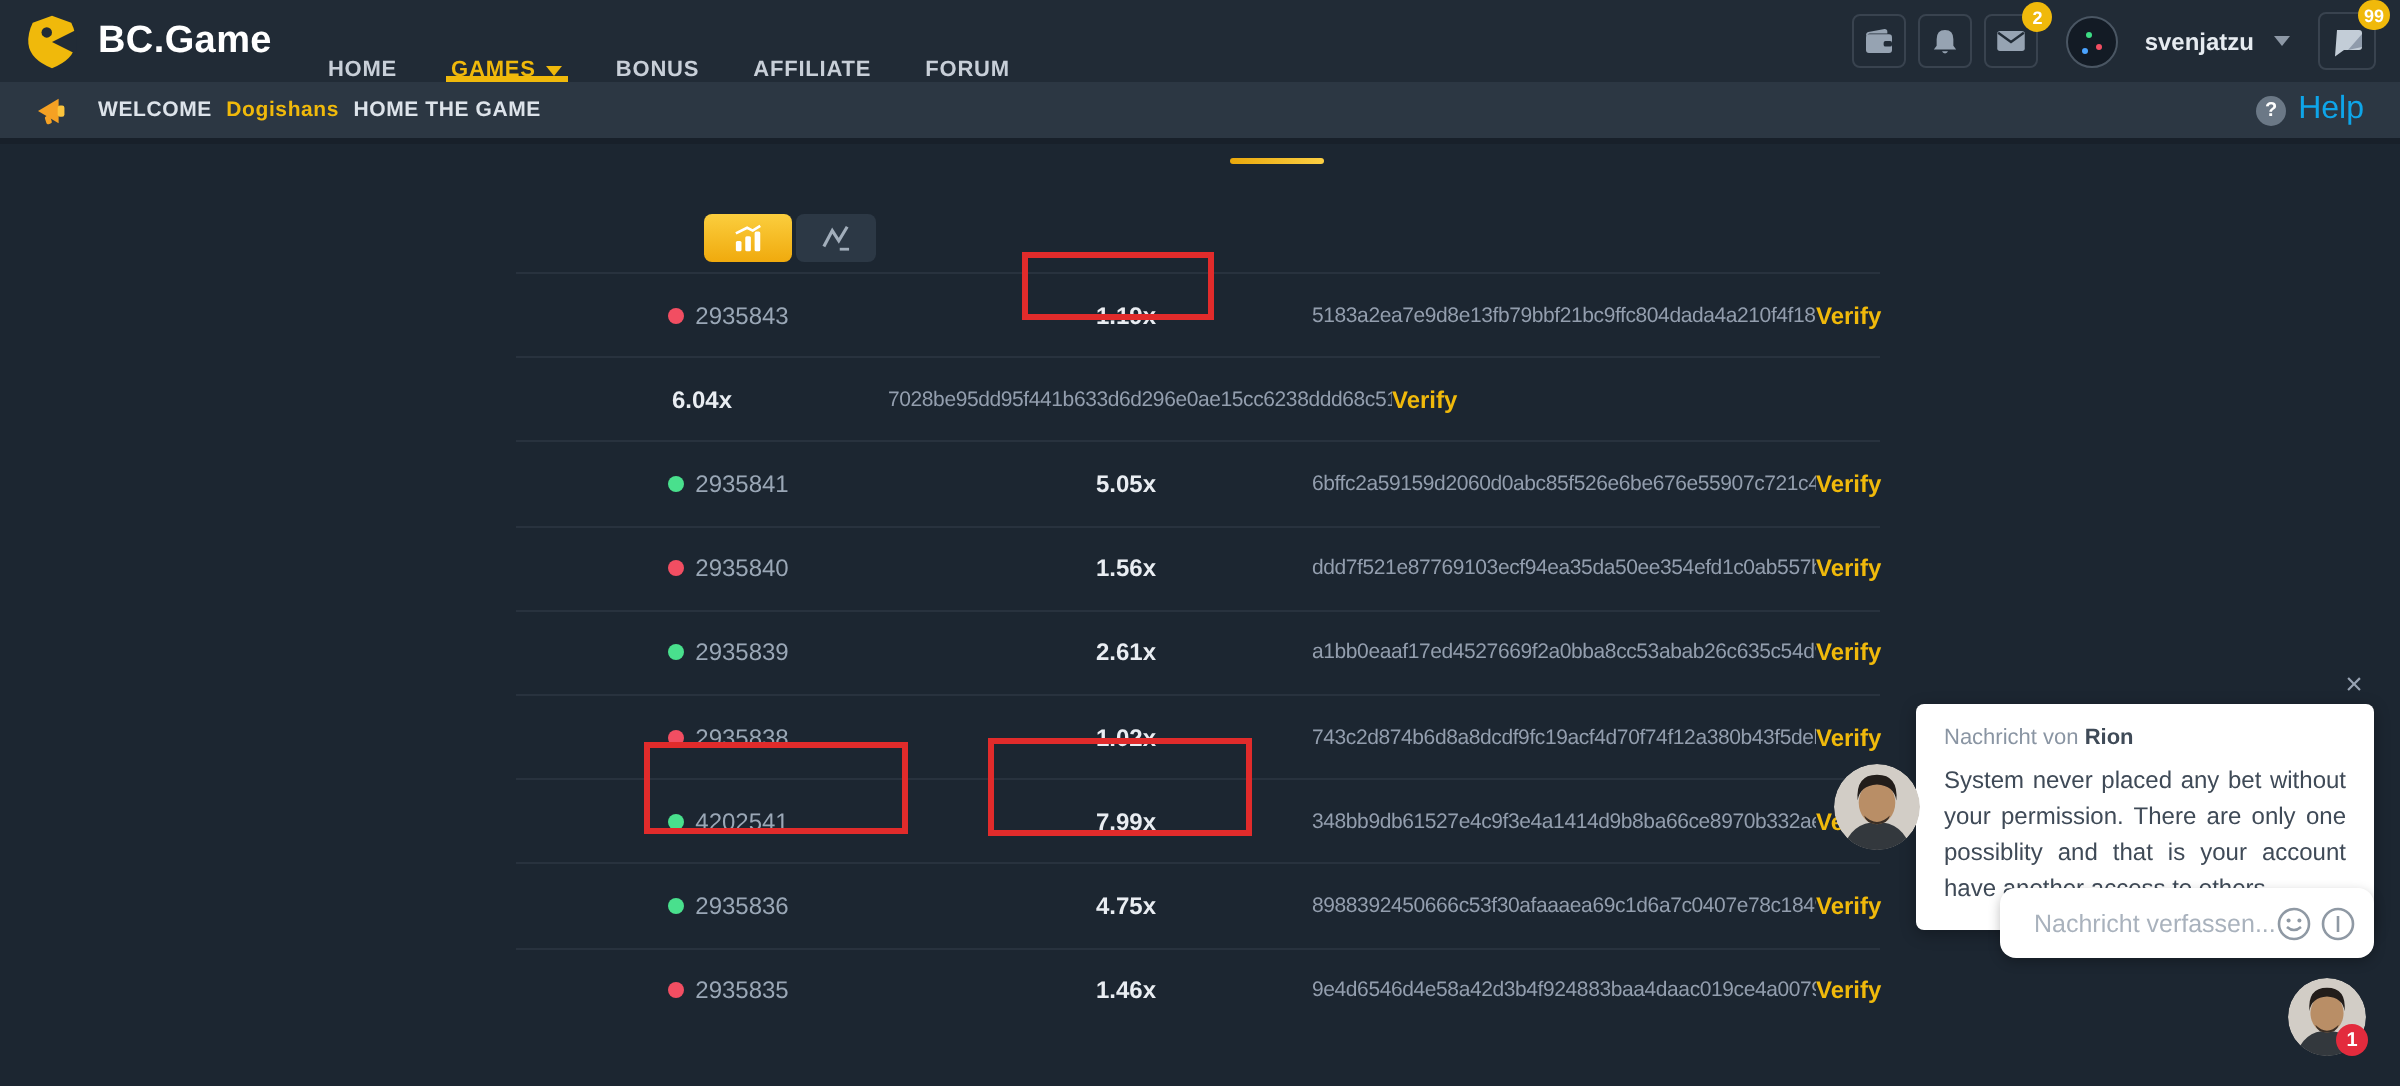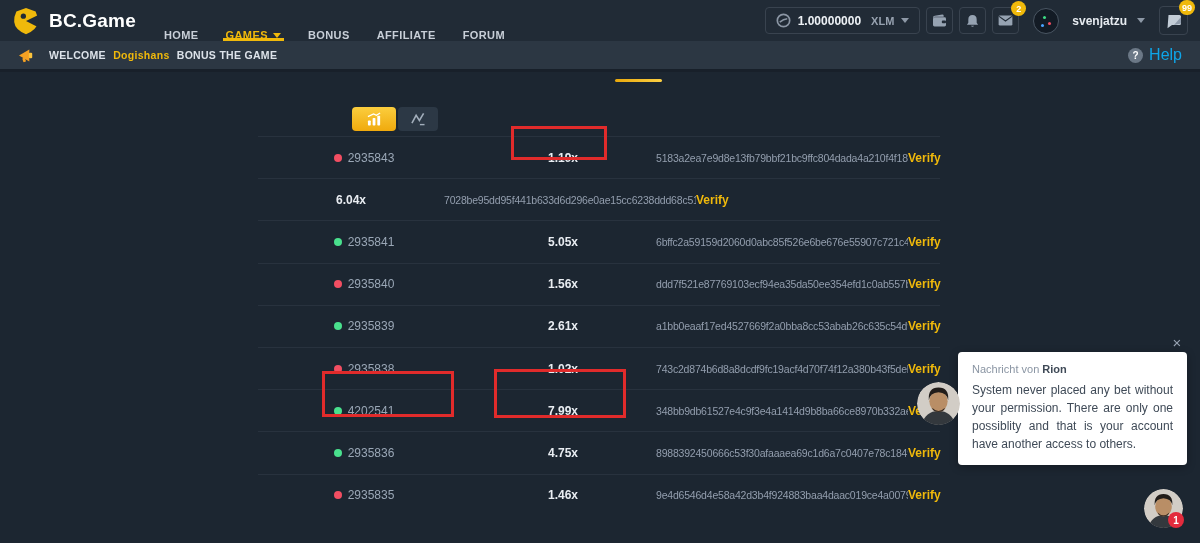--- a/index.html
+++ b/index.html
@@ -122,29 +122,20 @@
       </div>
       <div class="nav-item">
         <span>AFFILIATE</span>
       </div>
       <div class="nav-item">
         <span>FORUM</span>
       </div>
     </nav>
 
     <div class="nav-right">
-      <div class="balance-pill">
-        <svg width="15" height="15" viewBox="0 0 16 16">
-          <circle cx="8" cy="8" r="6.6" fill="none" stroke="#8b96a4" stroke-width="1.8"></circle>
-          <path d="M4 9.8 Q8 6.5 12 6.2" fill="none" stroke="#8b96a4" stroke-width="1.6"></path>
-        </svg>
-        <span class="balance-amount">1.00000000</span>
-        <span class="balance-currency">XLM</span>
-        <span class="caret"></span>
-      </div>
 
       <div class="icon-btn">
         <svg width="15" height="13" viewBox="0 0 16 14">
           <path fill="#96a3b2" d="M1 4 Q1 2 3 2 L11 0.5 Q12.5 0.5 12.5 2 L12.5 3 L3 3 Q1.8 3 1.8 4 Z"></path>
           <rect x="1" y="3.4" width="14" height="10" rx="1.6" fill="#96a3b2"></rect>
           <rect x="10.5" y="7" width="4.5" height="3" rx="1" fill="#212b36"></rect>
         </svg>
       </div>
       <div class="icon-btn">
         <svg width="13" height="14" viewBox="0 0 14 15">
@@ -180,21 +171,21 @@
 
   <div class="banner">
     <svg width="17" height="15" viewBox="0 0 18 16">
       <polygon fill="#f5a123" points="1,8 12,1.5 12,14.5"></polygon>
       <rect x="11.5" y="5" width="3.6" height="6" rx="1.2" fill="#fcc43c"></rect>
       <rect x="5" y="10.5" width="3" height="4.5" rx="1" fill="#f5a123" transform="rotate(-18 6.5 12.7)"></rect>
     </svg>
     <div class="banner-text">
       <span>WELCOME</span>
       <span class="banner-highlight">Dogishans</span>
-      <span>BONUS THE GAME</span>
+      <span>HOME THE GAME</span>
     </div>
     <div class="help-wrap">
       <span class="help-circle">?</span>
       <span class="help-label">Help</span>
     </div>
   </div>
 
   <div class="indicator-line"></div>
 
   <div class="tabs">
@@ -312,20 +303,35 @@
   </div>
 
   <div class="chat-card">
     <div class="chat-card-title">
       <span>Nachricht von</span>
       <span class="chat-card-sender">Rion</span>
     </div>
     <div class="chat-card-body">System never placed any bet without your permission. There are only one possiblity and that is your account have another access to others.</div>
   </div>
 
+  <div class="chat-input-wrap">
+    <input class="chat-input" type="text" placeholder="Nachricht verfassen..." style="">
+    <div class="input-icons">
+      <svg width="18" height="18" viewBox="0 0 18 18">
+        <circle cx="9" cy="9" r="7.5" fill="none" stroke="#8f99a4" stroke-width="1.3"></circle>
+        <circle cx="6.3" cy="7.2" r="1" fill="#8f99a4"></circle>
+        <circle cx="11.7" cy="7.2" r="1" fill="#8f99a4"></circle>
+        <path d="M5.5 10.5 Q9 13.5 12.5 10.5" fill="none" stroke="#8f99a4" stroke-width="1.3"></path>
+      </svg>
+      <svg width="18" height="18" viewBox="0 0 18 18">
+        <circle cx="9" cy="9" r="7.5" fill="none" stroke="#8f99a4" stroke-width="1.3"></circle>
+        <path d="M9 5 V13" stroke="#8f99a4" stroke-width="1.3"></path>
+      </svg>
+    </div>
+  </div>
 
   <div class="avatar bottom-avatar">
     <svg viewBox="0 0 40 40" width="39" height="39">
       <circle cx="20" cy="20" r="20" fill="#d2cdc6"></circle>
       <path d="M4 40 Q8 27 20 27 Q32 27 36 40 Z" fill="#33383d"></path>
       <ellipse cx="20" cy="18" rx="8.5" ry="10" fill="#b98e66"></ellipse>
       <path d="M11 17 Q10 5 20 5 Q30 5 29 17 Q28 10 20 9.5 Q12 10 11 17 Z" fill="#221d1a"></path>
       <path d="M14 24 Q20 30 26 24 Q25 28 20 28 Q15 28 14 24 Z" fill="#3a2e25"></path>
     </svg>
   </div>

